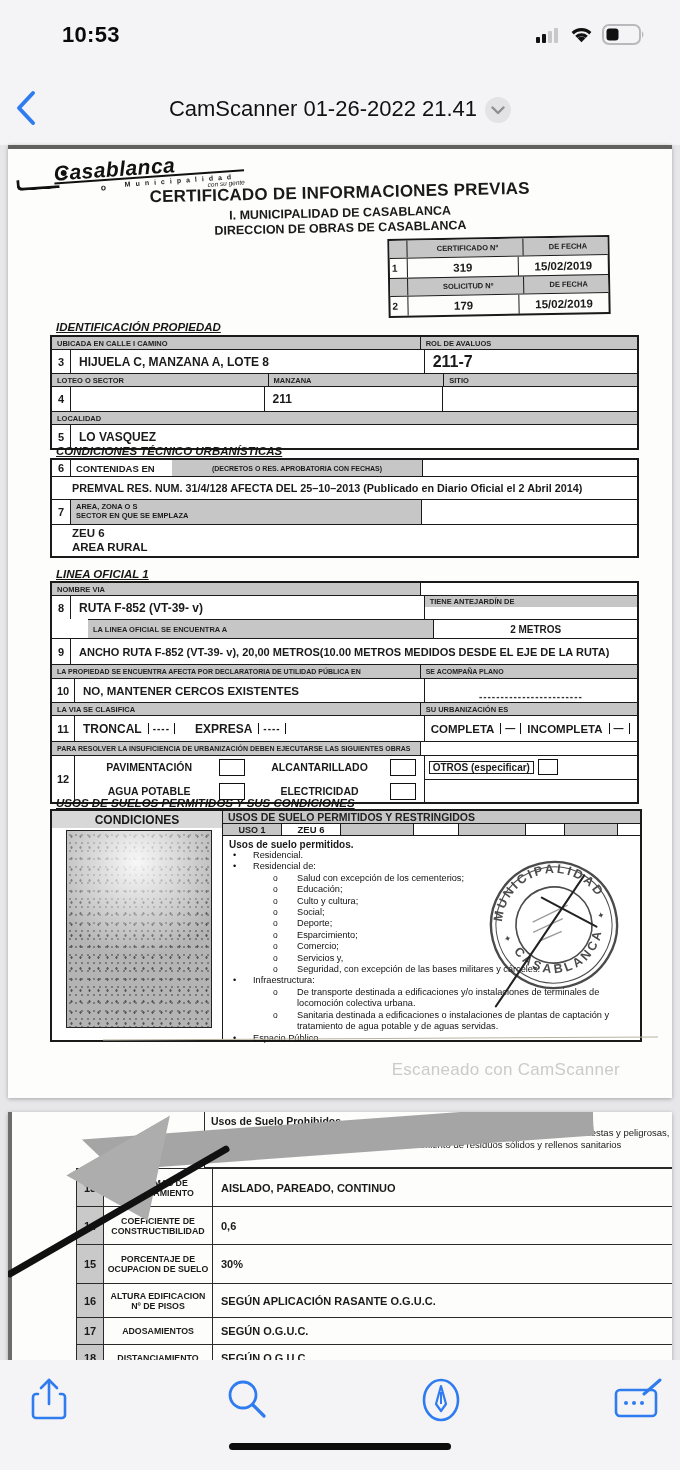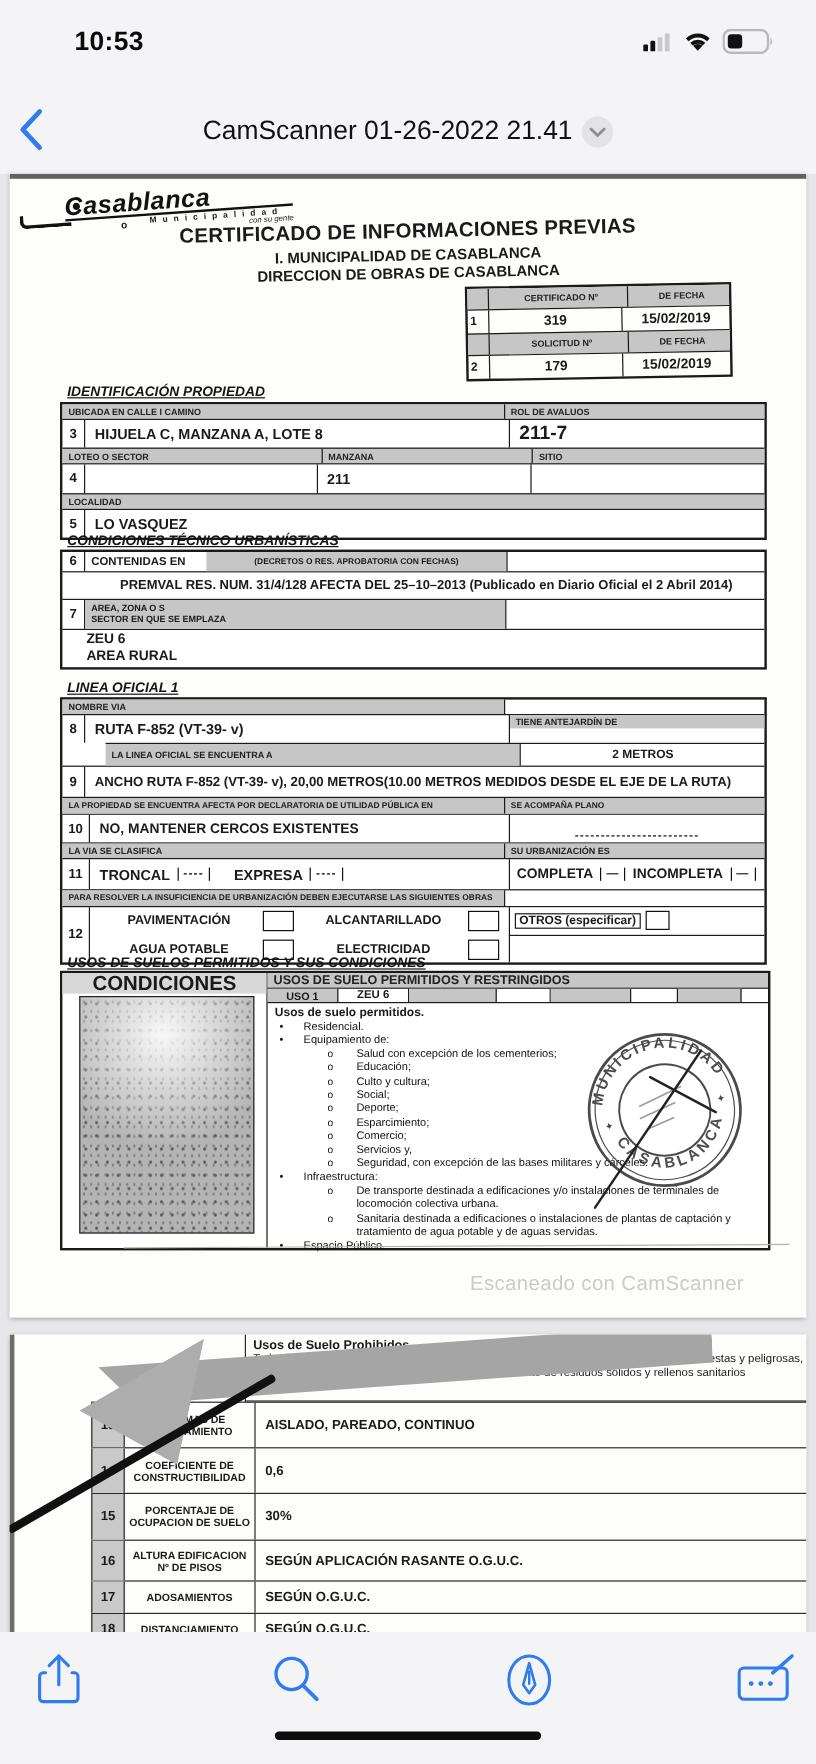--- a/index.html
+++ b/index.html
@@ -201,21 +201,21 @@
 
   <div class="sec-h" style="left:48px;top:300px;">CONDICIONES TÉCNICO URBANÍSTICAS</div>
   <div class="tabl" style="top:313px;">
     <div class="row" style="height:16px;">
       <div class="numc">6</div>
       <div style="width:96px;font-size:9.5px;font-weight:700;display:flex;align-items:center;padding-left:5px;">CONTENIDAS EN</div>
       <div class="gray" style="width:250px;display:flex;align-items:center;justify-content:center;font-size:7px;font-weight:700;">(DECRETOS O RES. APROBATORIA CON FECHAS)</div>
       <div class="bl" style="flex:1;"></div>
       </div>
     <div class="row" style="height:22px;">
-      <div class="val" style="padding-left:20px;font-size:10.8px;margin-left:28px;">PREMVAL RES. NUM. 31/4/128 AFECTA DEL 25–10–2013 (Publicado en Diario Oficial el 2 Abril 2014)</div>
+      <div class="val" style="padding-left:20px;font-size:10.8px;">PREMVAL RES. NUM. 31/4/128 AFECTA DEL 25–10–2013 (Publicado en Diario Oficial el 2 Abril 2014)</div>
       </div>
     <div class="row" style="height:24px;">
       <div class="numc">7</div>
       <div class="gray" style="flex:0 0 calc(62% - 18px);font-size:7.5px;font-weight:700;padding:2px 0 0 5px;line-height:9px;">
         <div>AREA, ZONA O S</div>
         <div>SECTOR EN QUE SE EMPLAZA</div>
         </div>
       <div class="bl" style="flex:1;"></div>
       </div>
     <div class="row" style="height:31px;">
@@ -296,39 +296,39 @@
           <span style="font-size:10px;font-weight:700;border:1.2px solid #1a1a1a;padding:0 3px;">OTROS (especificar)</span>
           <span class="chk" style="width:18px;height:14px;"></span>
           </div>
         </div>
       </div>
   </div>
 
   <div class="sec-h" style="left:48px;top:652px;">USOS DE SUELOS PERMITIDOS Y SUS CONDICIONES</div>
   <div class="tabl" style="top:664px;width:588px;height:229px;display:flex;">
     <div style="flex:0 0 170px;border-right:1.5px solid #1a1a1a;">
-      <div style="height:17px;display:flex;align-items:center;justify-content:center;font-size:17px;font-weight:800;background:#d8d8d8;">CONDICIONES</div>
+      <div style="height:17px;display:flex;align-items:center;justify-content:center;font-size:12px;font-weight:800;background:#d8d8d8;">CONDICIONES</div>
       <div class="texture"></div>
     </div>
     <div style="flex:1;display:flex;flex-direction:column;">
       <div class="hxt gray" style="height:15px;font-size:10.5px;border-top:none;">USOS DE SUELO PERMITIDOS Y RESTRINGIDOS</div>
       <div class="uso-cells">
         <div class="gray" style="width:58px;font-size:9px;">USO 1</div>
         <div style="width:58px;">ZEU 6</div>
         <div class="gray" style="width:72px;"></div>
         <div style="width:44px;"></div>
         <div class="gray" style="width:66px;"></div>
         <div style="width:38px;"></div>
         <div class="gray" style="width:52px;"></div>
         <div style="flex:1;border-right:none;"></div>
       </div>
       <div style="border-top:1px solid #1a1a1a;padding:3px 4px 0 4px;">
         <div style="font-size:10px;font-weight:800;padding-left:2px;">Usos de suelo permitidos.</div>
         <div class="li l1">Residencial.</div>
-        <div class="li l1">Equipamiento de:</div>
+        <div class="li l1">Residencial de:</div>
         <div class="li l2">Salud con excepción de los cementerios;</div>
         <div class="li l2">Educación;</div>
         <div class="li l2">Culto y cultura;</div>
         <div class="li l2">Social;</div>
         <div class="li l2">Deporte;</div>
         <div class="li l2">Esparcimiento;</div>
         <div class="li l2">Comercio;</div>
         <div class="li l2">Servicios y,</div>
         <div class="li l2">Seguridad, con excepción de las bases militares y cárceles.</div>
         <div class="li l1">Infraestructura:</div>

